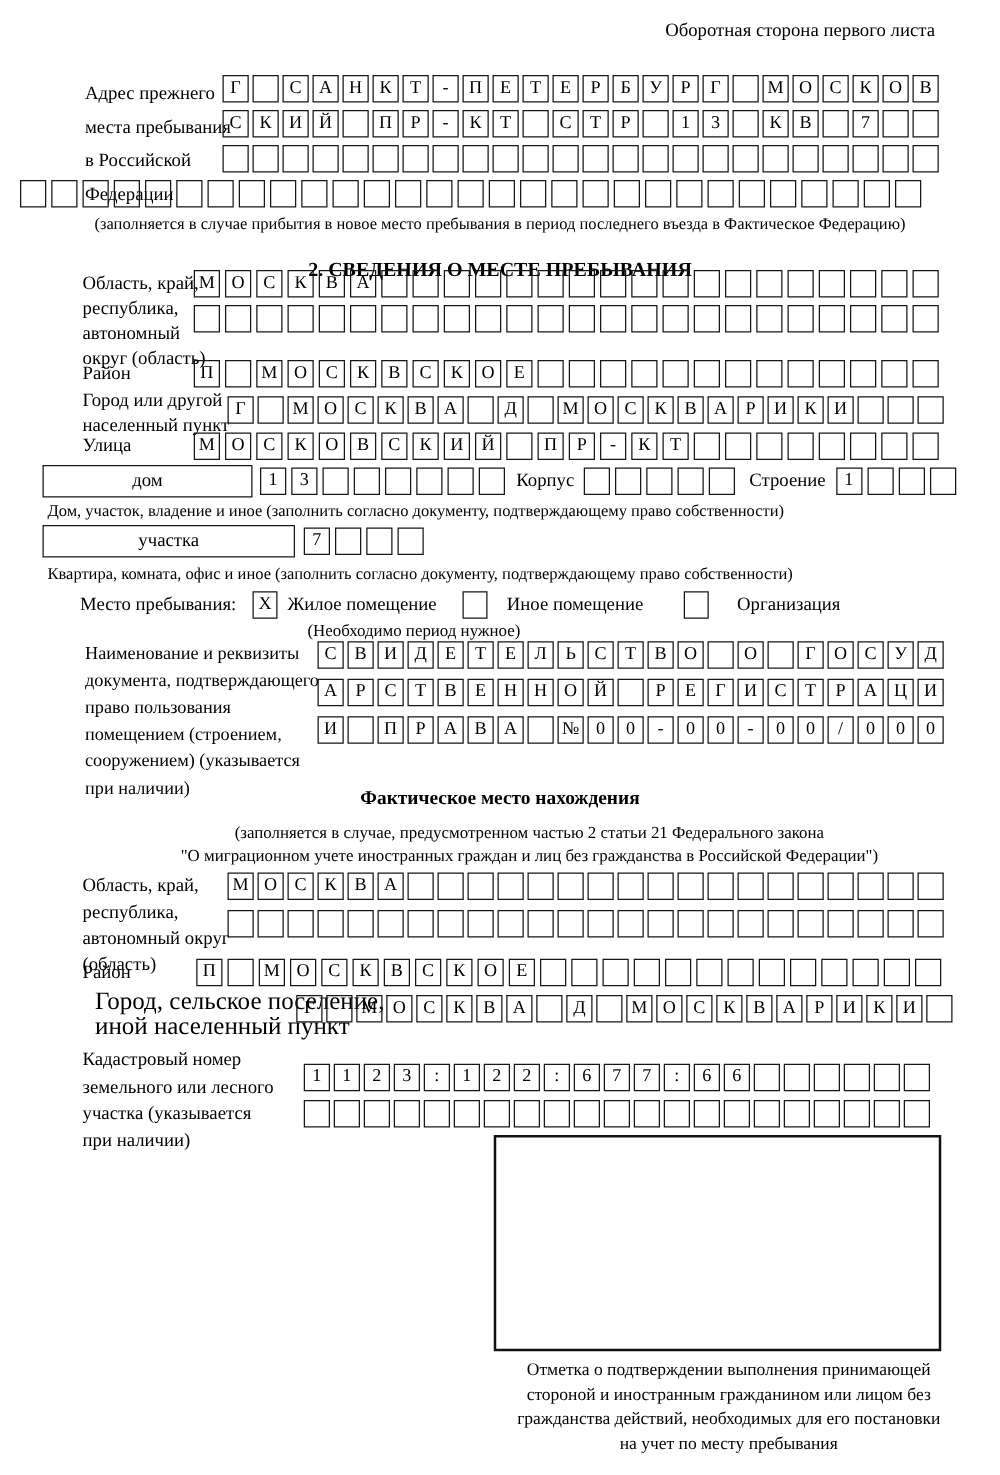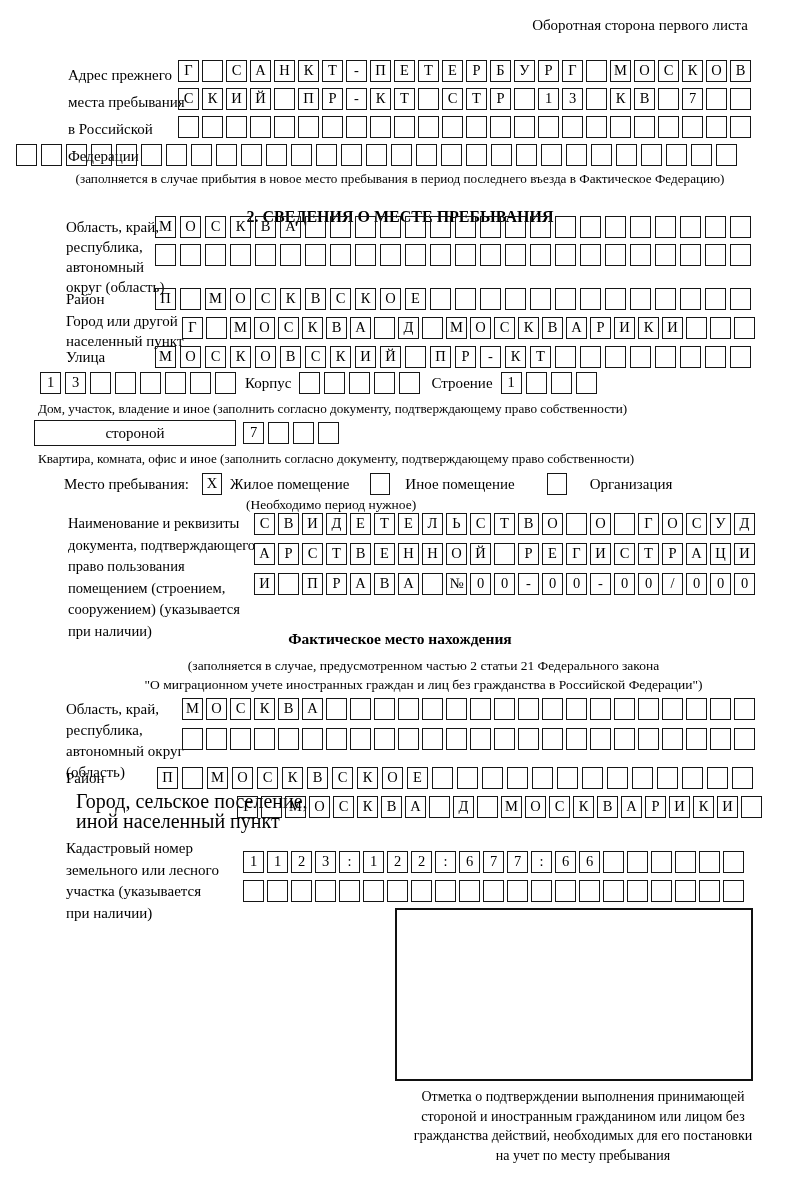--- a/index.html
+++ b/index.html
@@ -354,20 +354,21 @@
     <span class="box"></span>
     <span class="box"></span>
     <span class="box"></span>
     <span class="box"></span>
     <span class="box"></span>
     <span class="box"></span>
     <span class="box"></span>
   </div>
 
 <div class="abs" id="f-house">
+  <div class="widebox">дом</div>
   <div class="boxrow" id="house-num">
       <span class="box">1</span>
       <span class="box">3</span>
       <span class="box"></span>
       <span class="box"></span>
       <span class="box"></span>
       <span class="box"></span>
       <span class="box"></span>
       <span class="box"></span>
     </div>
@@ -383,21 +384,21 @@
   <div class="boxrow" id="stroenie-row">
       <span class="box">1</span>
       <span class="box"></span>
       <span class="box"></span>
       <span class="box"></span>
     </div>
 </div>
 <div class="abs cap" id="cap-house">Дом, участок, владение и иное (заполнить согласно документу, подтверждающему право собственности)</div>
 
 <div class="abs" id="f-apt">
-  <div class="widebox">стороной</div>
+  <div class="widebox">участка</div>
   <div class="boxrow" id="apt-num">
       <span class="box">7</span>
       <span class="box"></span>
       <span class="box"></span>
       <span class="box"></span>
     </div>
 </div>
 <div class="abs cap" id="cap-apt">Квартира, комната, офис и иное (заполнить согласно документу, подтверждающему право собственности)</div>
 
 <div class="abs" id="f-stay">

